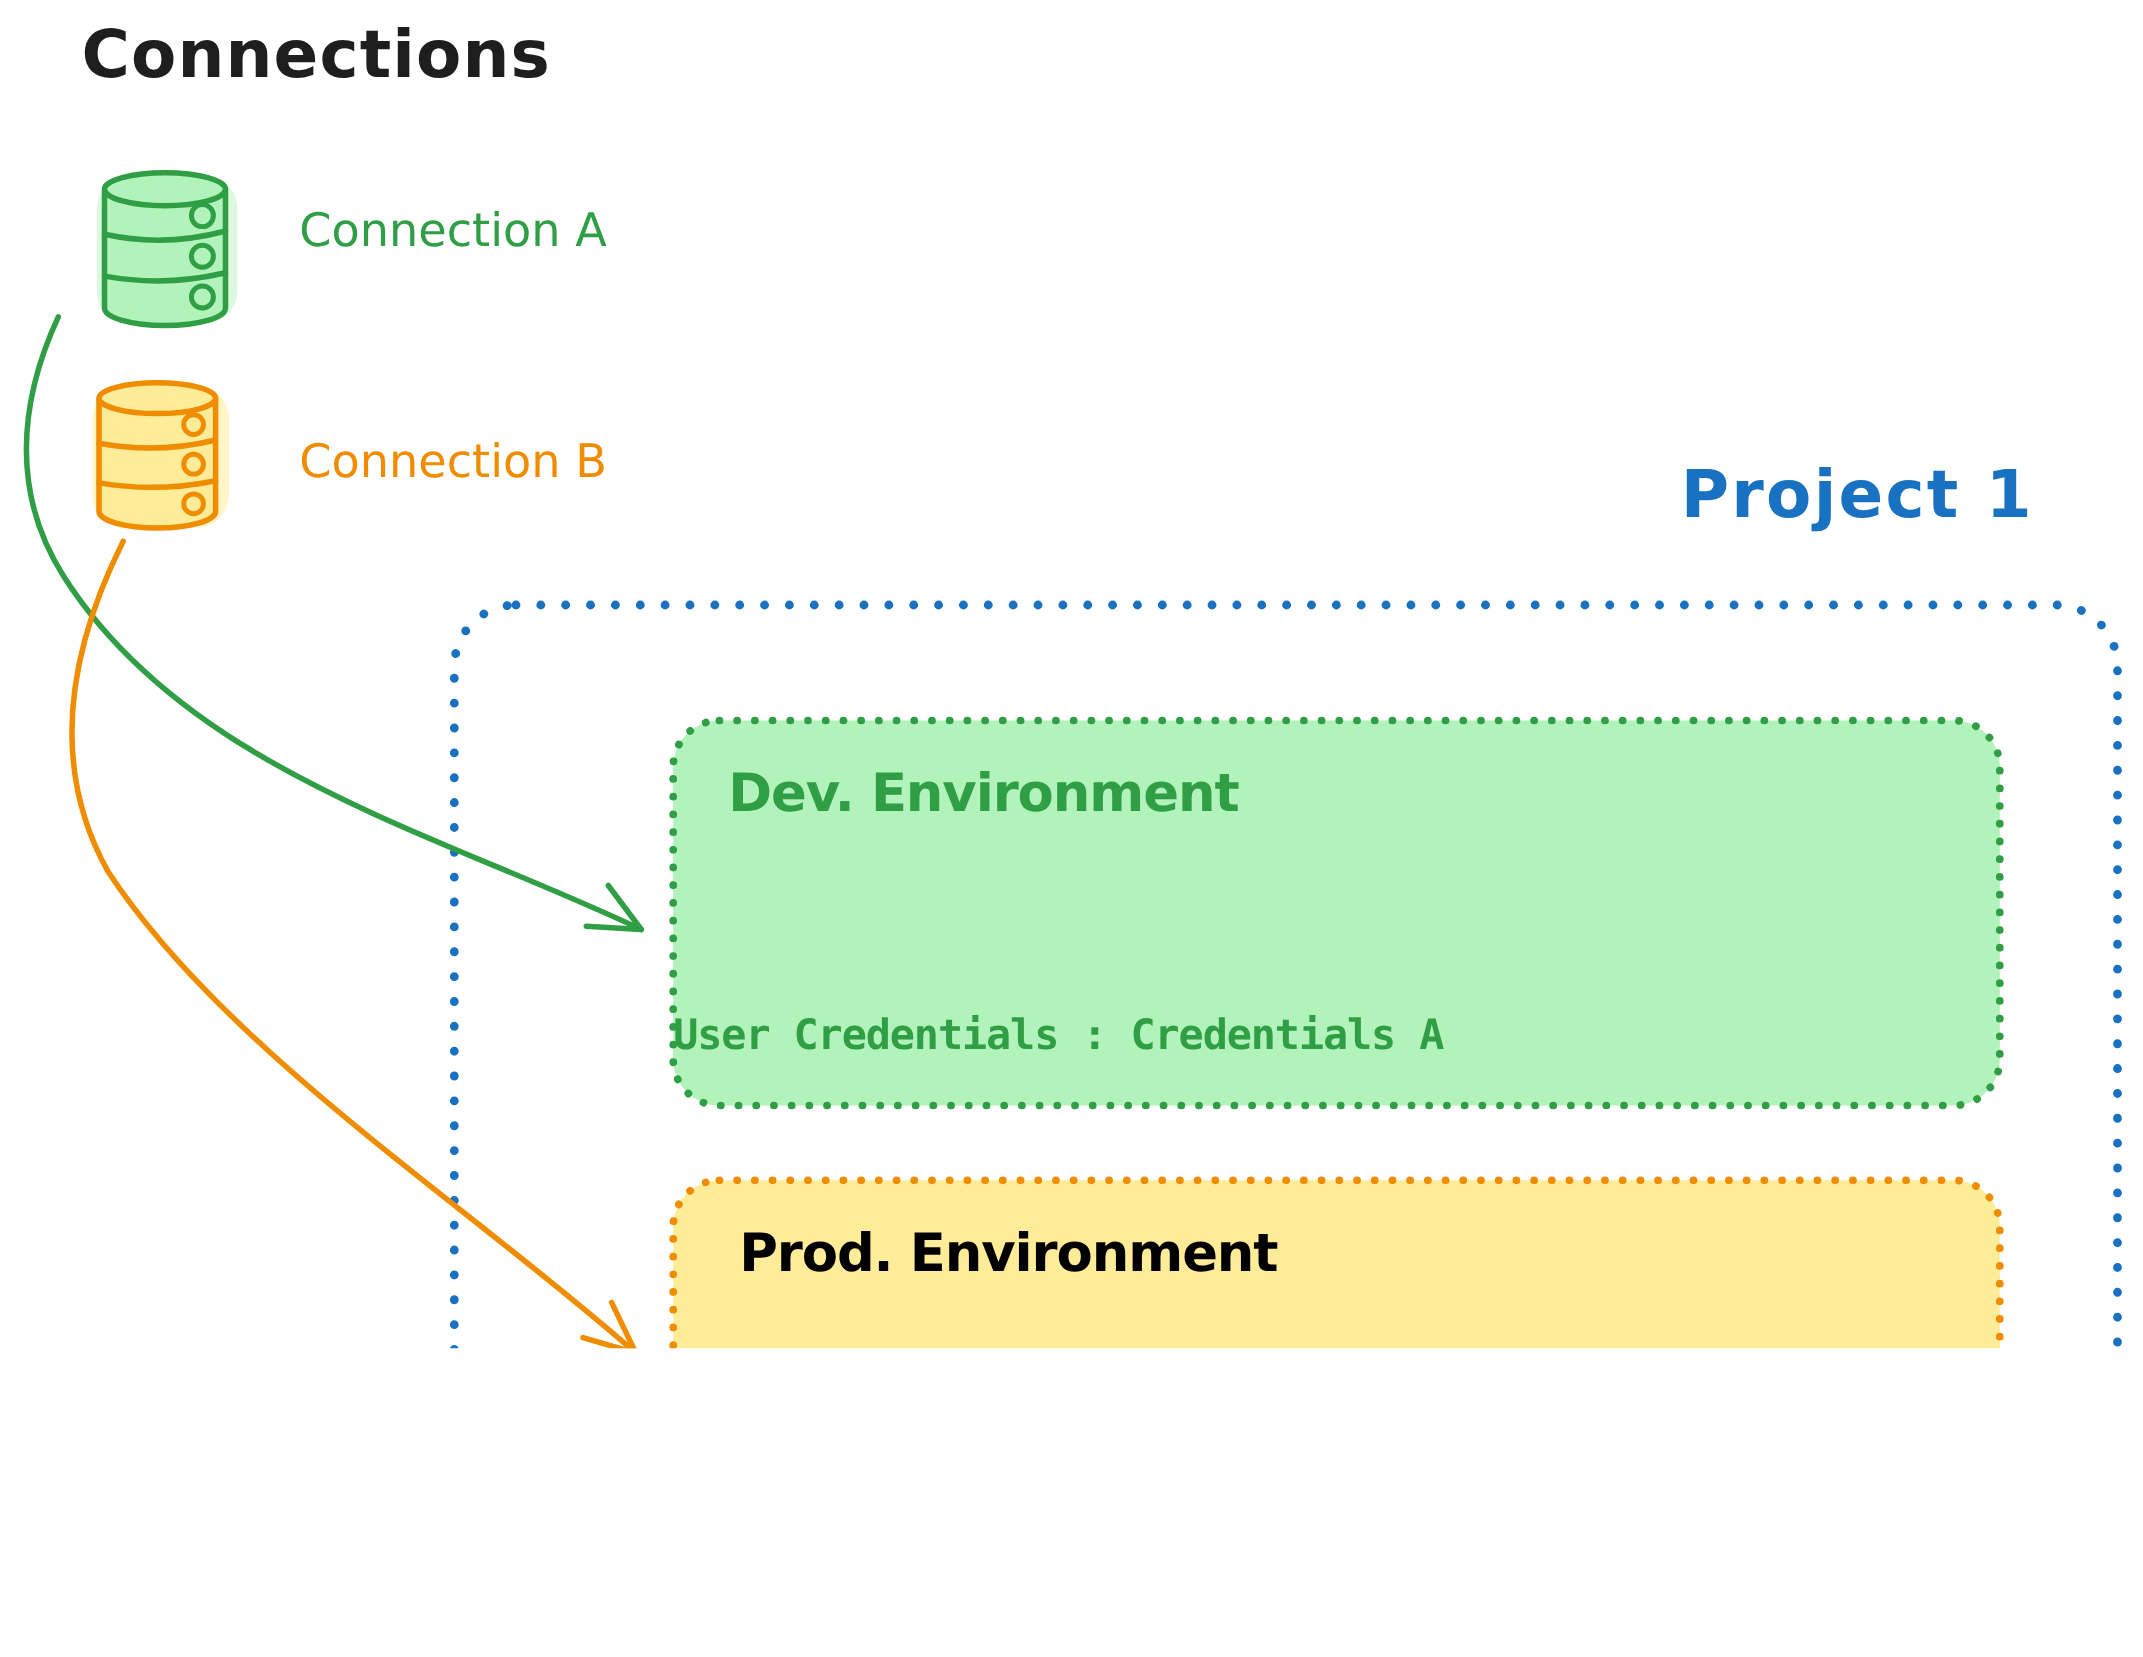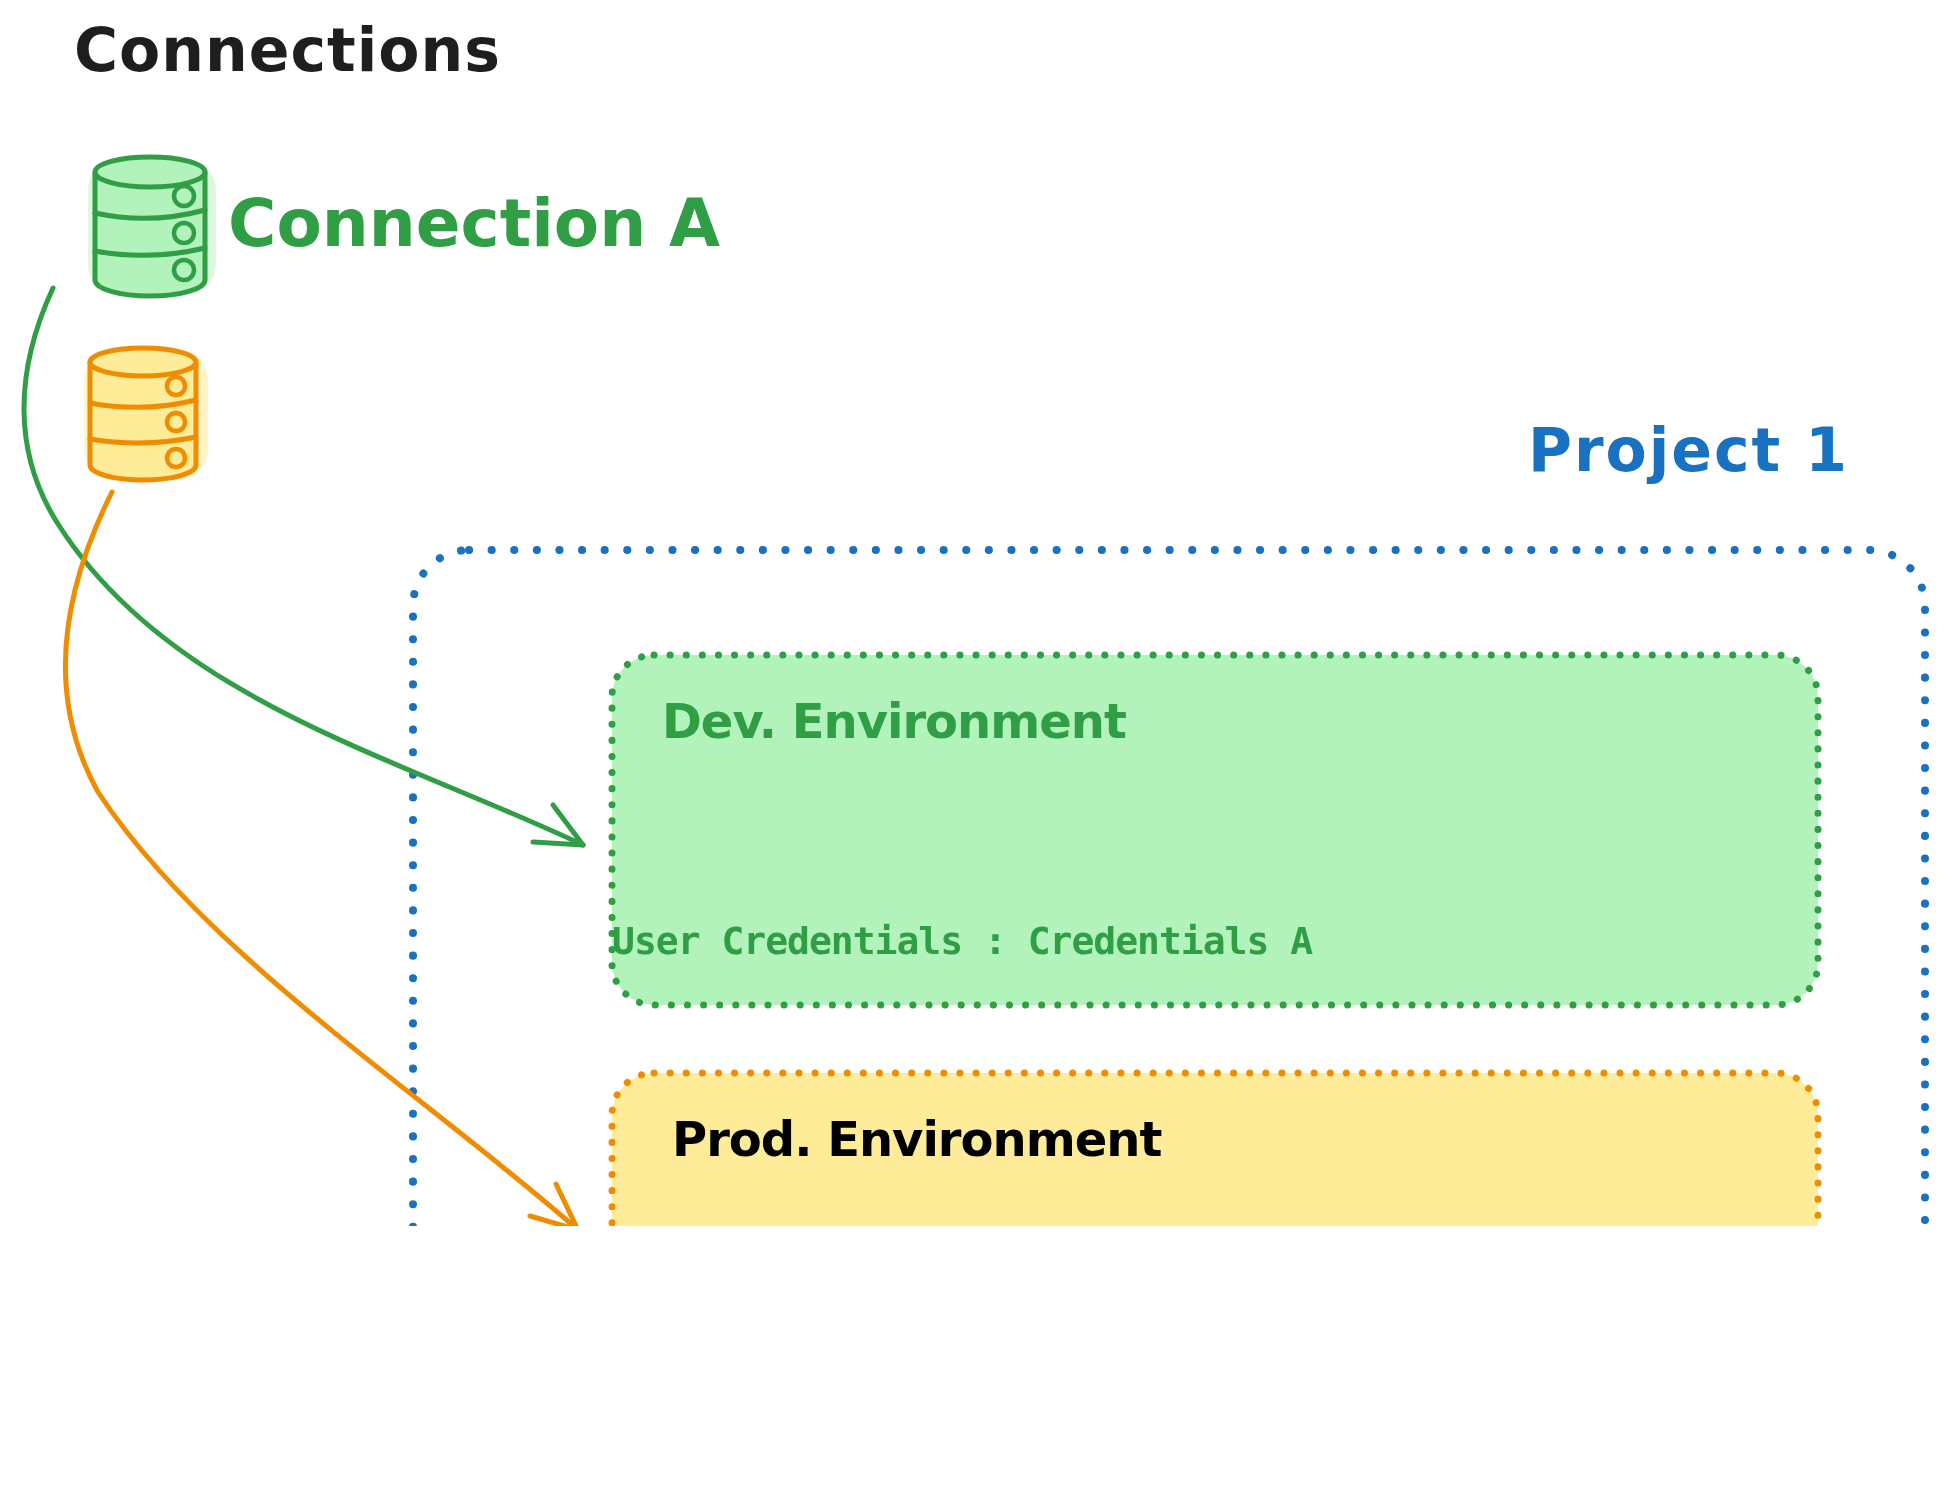--- a/index.html
+++ b/index.html
@@ -27,22 +27,23 @@
   }
   .heading {
     left: 74px;
     top: 16px;
     font-size: 60px;
     font-weight: 700;
     color: #1e1e1e;
     letter-spacing: 1px;
   }
   .conn-label {
-    font-size: 66px;
-    font-weight: 700;
+    font-size: 42px;
+    font-weight: 400;
+    margin-left: 44px;
   }
   .conn-a { left: 228px; top: 186px; color: #2f9e44; }
   .conn-b { left: 228px; top: 396px; color: #f08c00; }
   .project-title {
     left: 1528px;
     top: 416px;
     font-size: 60px;
     font-weight: 700;
     color: #1971c2;
     letter-spacing: 2px;
@@ -108,20 +109,21 @@
     <g stroke="#f08c00" stroke-width="5" stroke-linecap="round" fill="none">
       <path d="M 112 492 C 58 600 48 702 98 792 C 205 955 425 1095 578 1230"></path>
       <path d="M 578 1230 L 556 1184 M 578 1230 L 530 1216"></path>
     </g>
   </svg>
 
   <div class="txt heading">Connections</div>
 
   <div class="txt conn-label conn-a">Connection A</div>
 
+  <div class="txt conn-label conn-b">Connection B</div>
 
   <div class="txt project-title">Project 1</div>
 
   <div class="txt env-title dev-title">Dev. Environment</div>
 
   <div class="txt creds creds-dev">User Credentials : Credentials A</div>
 
   <div class="txt env-title prod-title">Prod. Environment</div>
 
 

